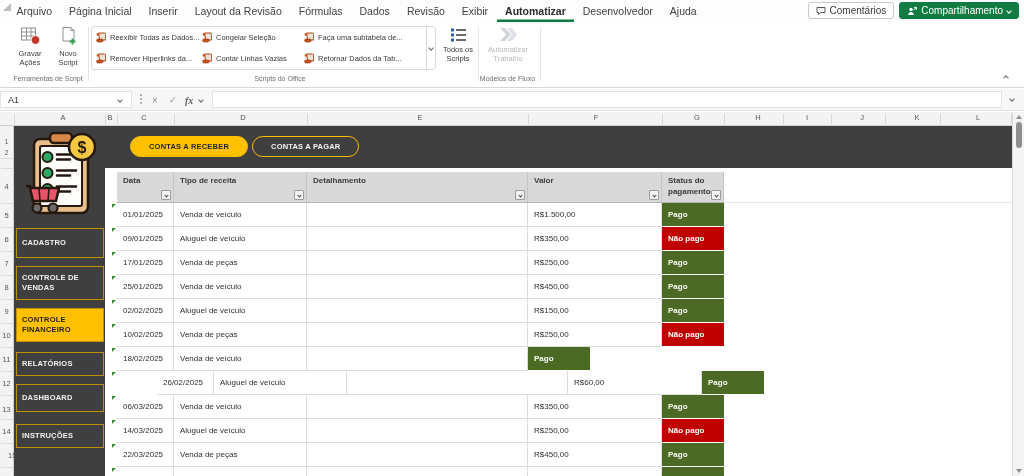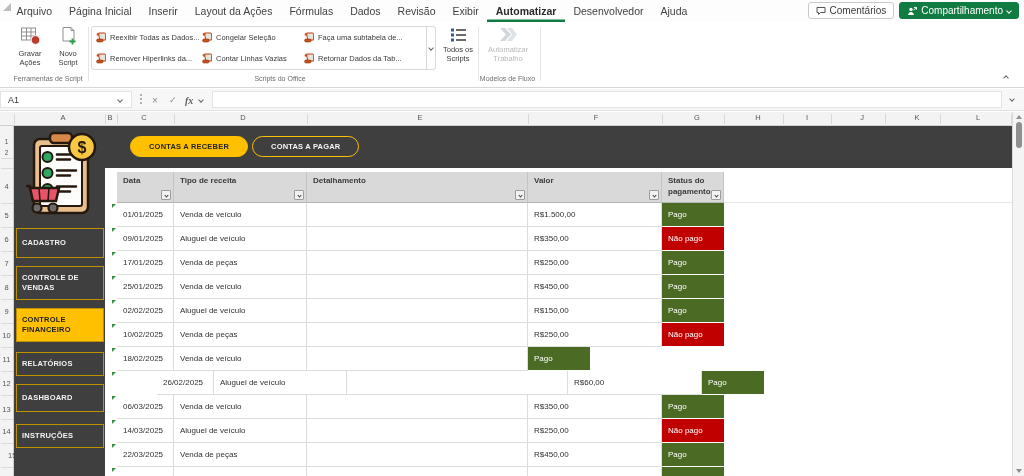--- a/index.html
+++ b/index.html
@@ -86,21 +86,21 @@
   #thead{display:flex}
   .th{position:relative;height:31px;background:#d9d9d9;border-right:1px solid #c4c4c4;
       border-bottom:1px solid #b5b5b5;font-size:8px;font-weight:700;color:#3a3a3a;
       padding:4px 0 0 6px;line-height:1.35}
   .filter-btn{position:absolute;right:2px;bottom:2px;width:10px;height:10px;background:#f2f2f2;
               border:1px solid #9b9b9b;border-radius:1px;display:flex;align-items:center;justify-content:center}
   .filter-btn .chev{width:3px;height:3px;border-width:1px;border-color:#444}
   .t-row{display:flex;height:24px}
   .td{height:24px;background:#fff;border-right:1px solid #dcdcdc;border-bottom:1px solid #dcdcdc;
       font-size:8px;color:#303030;display:flex;align-items:center;padding-left:6px;white-space:nowrap;overflow:hidden}
-  .td.status{font-weight:400;color:#fff;border-bottom:1px solid #fff;border-right:none;}
+  .td.status{font-weight:700;color:#fff;border-bottom:1px solid #fff;border-right:none;}
   .td.status.green{background:var(--green-paid)}
   .td.status.red{background:var(--red-unpaid)}
   .err-tri{position:absolute;width:0;height:0;border-top:4px solid #3b8a3e;border-right:4px solid transparent}
   #hdr-ext-line{position:absolute;left:710px;top:76px;width:288px;height:1px;background:#e6e6e6}
 
   
   #v-scroll{position:absolute;right:0;top:112px;width:12px;height:364px;background:#f4f4f4;border-left:1px solid #d9d9d9}
   #v-thumb{position:absolute;left:2.5px;top:10px;width:6px;height:26px;background:#8f8f8f;border-radius:3px}
   .sb-arrow{position:absolute;left:3px;width:0;height:0}
   .sb-arrow.up{top:3px;border-left:3px solid transparent;border-right:3px solid transparent;border-bottom:4px solid #8f8f8f}
@@ -108,21 +108,21 @@
 </style>
 </head>
 <body>
 
 <div id="app">
 
   <div id="menubar">
       <div class="menu-item">Arquivo</div>
       <div class="menu-item">Página Inicial</div>
       <div class="menu-item">Inserir</div>
-      <div class="menu-item">Layout da Ações</div>
+      <div class="menu-item">Layout da Revisão</div>
       <div class="menu-item">Fórmulas</div>
       <div class="menu-item">Dados</div>
       <div class="menu-item">Revisão</div>
       <div class="menu-item">Exibir</div>
       <div class="menu-item active">Automatizar</div>
       <div class="menu-item">Desenvolvedor</div>
       <div class="menu-item">Ajuda</div>
     </div>
   <div id="titlebar-right">
     <div class="tb-btn">

